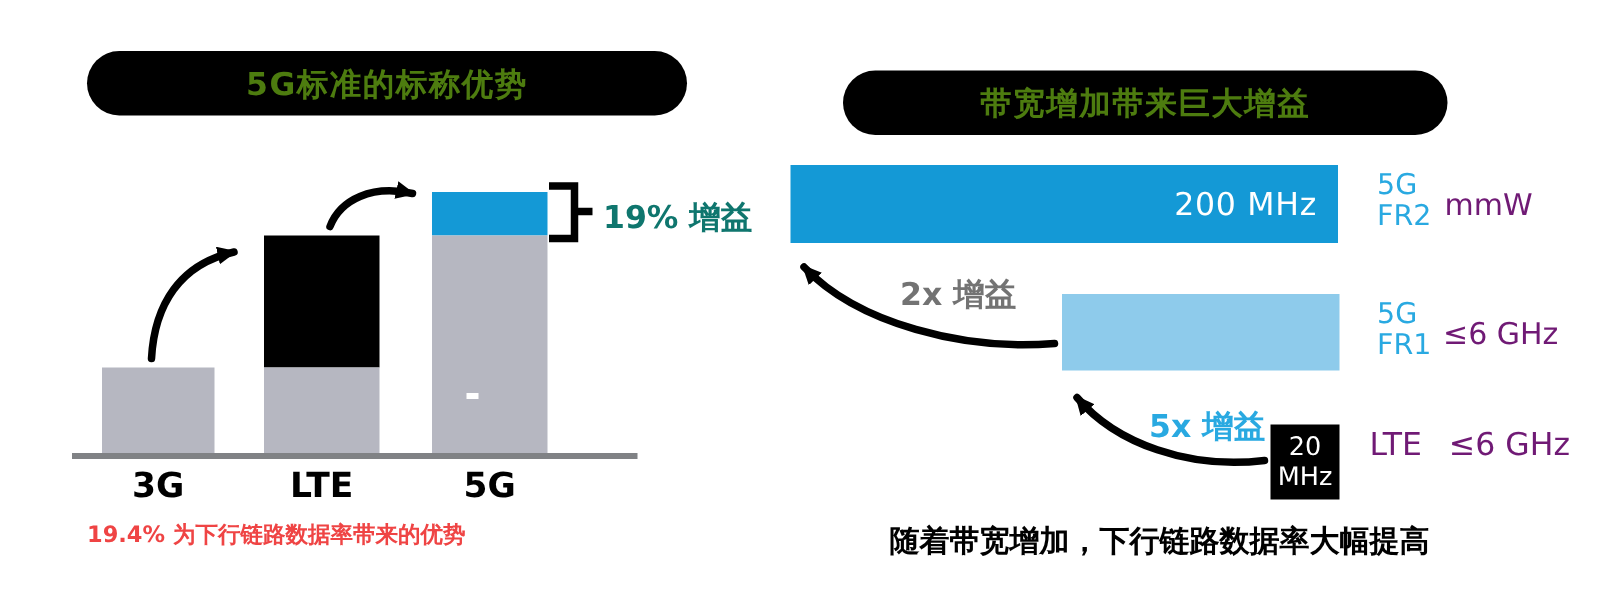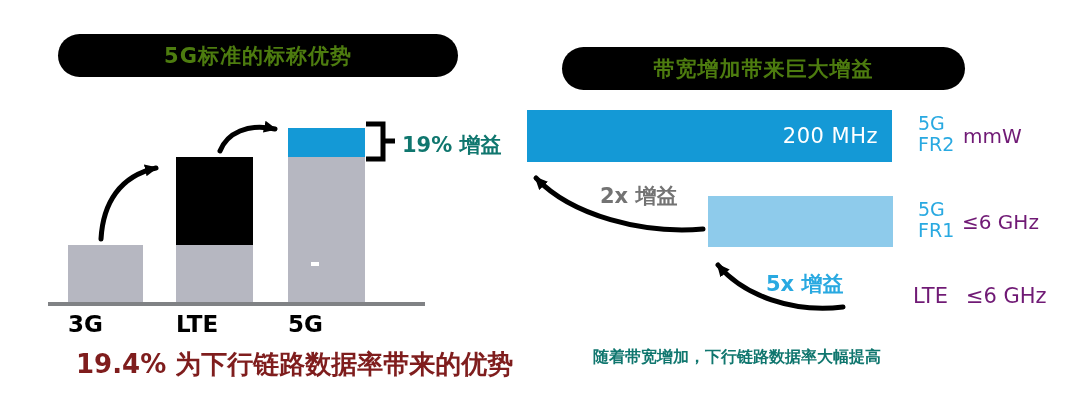--- a/index.html
+++ b/index.html
@@ -24,20 +24,21 @@
     font-size: 21px;
     font-weight: bold;
     display: flex;
     align-items: center;
     justify-content: center;
     letter-spacing: 1px;
   }
   .bar { position: absolute; }
   .axis-label {
     position: absolute;
+    text-align: center;
     font-size: 23px;
     font-weight: bold;
     color: #000000;
   }
   .caption {
     position: absolute;
     font-weight: bold;
   }
   .gain-label {
     position: absolute;
@@ -105,21 +106,21 @@
   <div class="bar" style="left:311px; top:262px; width:8px; height:4px; background:#ffffff;"></div>
 
   <div class="abs" style="left:48px; top:302px; width:377px; height:4px; background:#808285;"></div>
 
   <div class="axis-label" style="left:68px; top:311px; width:75px;">3G</div>
   <div class="axis-label" style="left:176px; top:311px; width:77px;">LTE</div>
   <div class="axis-label" style="left:288px; top:311px; width:77px;">5G</div>
 
   <div class="gain-label" style="left:402px; top:131px; color:#0f766e;">19% 增益</div>
 
-  <div class="caption" style="left:76px; top:347px; font-size:26px; color:#7f1d1d;">19.4% 为下行链路数据率带来的优势</div>
+  <div class="caption" style="left:58px; top:347px; font-size:15px; color:#ef4444;">19.4% 为下行链路数据率带来的优势</div>
 
   <div class="pill" style="left:562px; top:47px; width:403px;">
     <span>带宽增加带来巨大增益</span>
   </div>
 
   <div class="bar" style="left:527px; top:110px; width:365px; height:52px; background:#1499d6;"></div>
   <div class="hbar-text" style="left:527px; top:110px; width:365px; height:52px;">200 MHz</div>
   <div class="band-label" style="left:918px; top:113px; color:#29a9e1;">
     <span>5G</span>
     <span>FR2</span>
@@ -127,28 +128,32 @@
   <div class="spectrum-label" style="left:963px; top:124px;">mmW</div>
 
   <div class="bar" style="left:708px; top:196px; width:185px; height:51px; background:#8ecbeb;"></div>
   <div class="hbar-text" style="left:708px; top:196px; width:151px; height:51px;margin-top:46px;">100 MHz</div>
   <div class="band-label" style="left:918px; top:199px; color:#29a9e1;">
     <span>5G</span>
     <span>FR1</span>
   </div>
   <div class="spectrum-label" style="left:962px; top:210px;">≤6 GHz</div>
 
+  <div class="mhz-box" style="left:847px; top:283px; width:46px; height:50px;">
+    <span>20</span>
+    <span>MHz</span>
+  </div>
   <div class="spectrum-label" style="left:913px; top:284px; font-size:21px;">
     <span>LTE</span><span style="display:inline-block; width:18px;"></span><span>≤6 GHz</span>
   </div>
 
   <div class="gain-label" style="left:600px; top:182px; color:#737373;">2x 增益</div>
   <div class="gain-label" style="left:766px; top:270px; color:#29a9e1;">5x 增益</div>
 
-  <div class="caption" style="left:593px; top:347px; font-size:16px; color:#0f766e;">随着带宽增加，下行链路数据率大幅提高</div>
+  <div class="caption" style="left:593px; top:347px; font-size:20px; color:#000000;">随着带宽增加，下行链路数据率大幅提高</div>
 
   <svg class="overlay" viewBox="0 0 1080 408">
     <defs>
       <marker id="ah" markerUnits="userSpaceOnUse" markerWidth="20" markerHeight="18" refX="11" refY="6" orient="auto">
         <path d="M0,0 L13,6 L0,12 Z" fill="#000000"></path>
       </marker>
     </defs>
 
     <path d="M101,239 C103,203 120,176 156,168" fill="none" stroke="#000000" stroke-width="5" stroke-linecap="round" marker-end="url(#ah)"></path>
     <path d="M220,151 C227,133 248,123 275,129" fill="none" stroke="#000000" stroke-width="5" stroke-linecap="round" marker-end="url(#ah)"></path>

